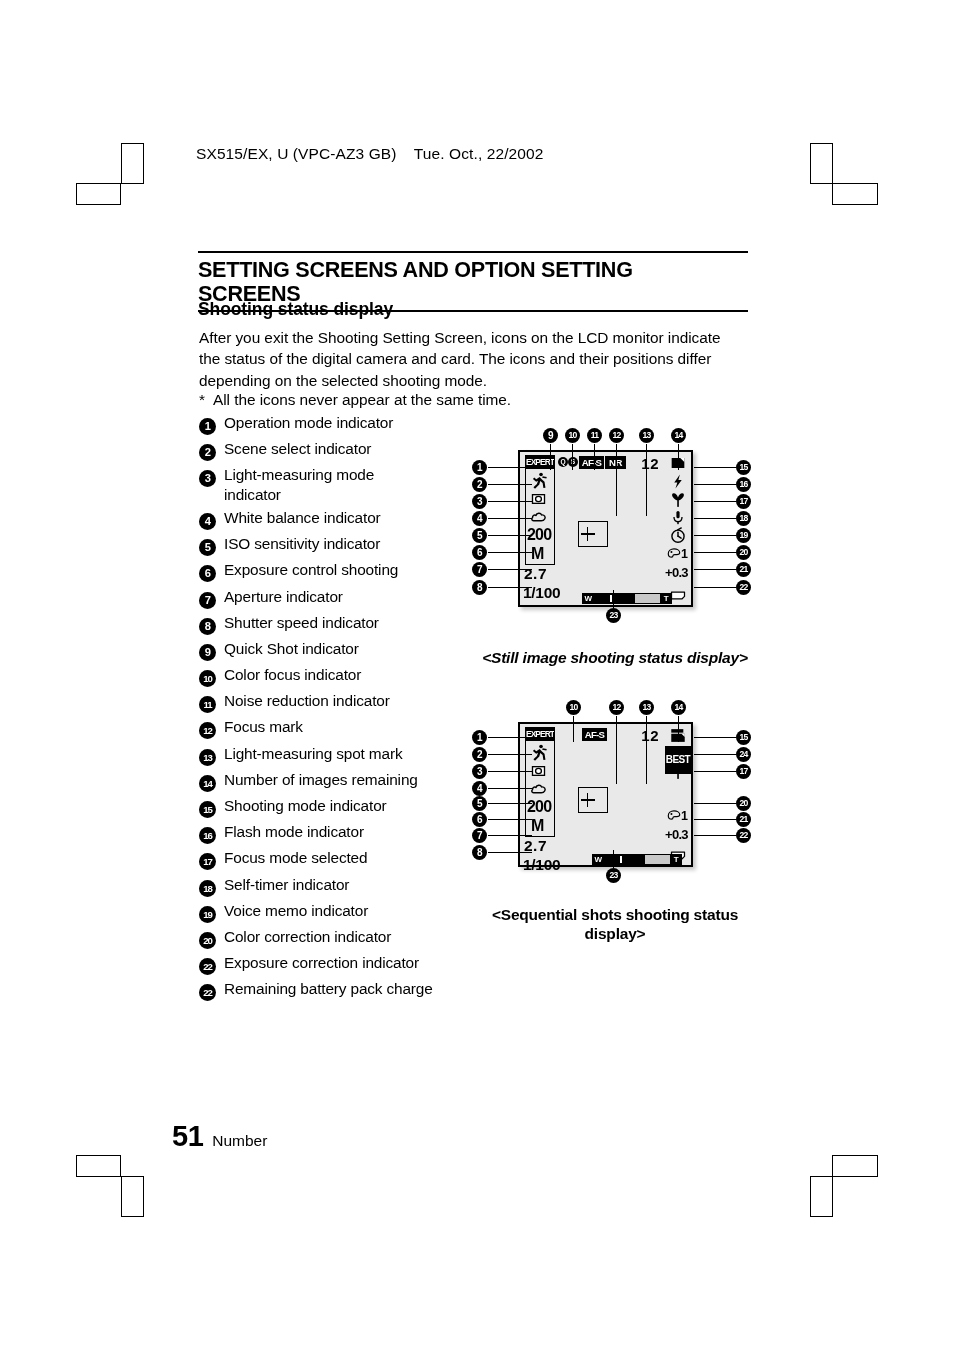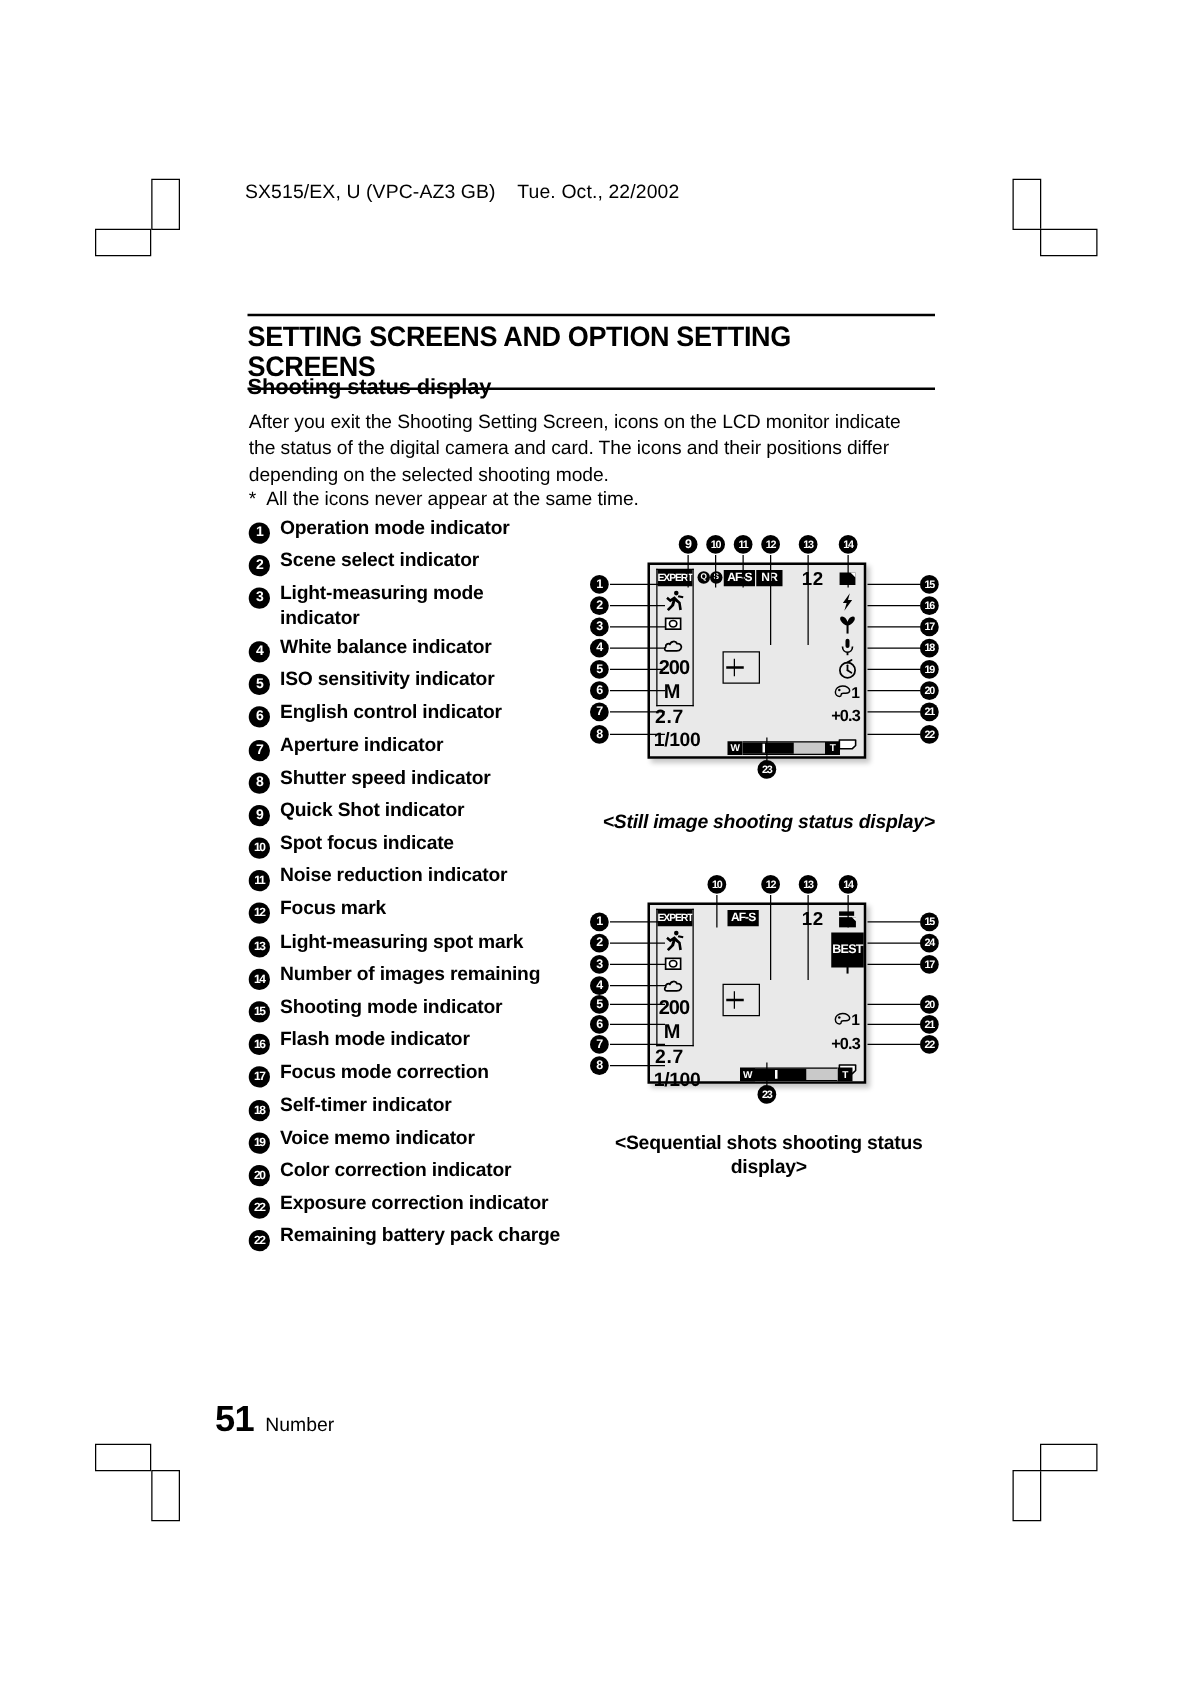--- a/index.html
+++ b/index.html
@@ -110,21 +110,21 @@
   .legend-num {
     flex: 0 0 auto;
     width: 25px;
     font-size: 14.2px;
     line-height: 19px;
     text-align: left;
   }
   .legend-text {
     flex: 1 1 auto;
     font-size: 15.4px;
-    font-weight: bold;
+    font-weight: normal;
     line-height: 19.2px;
     letter-spacing: -0.15px;
   }
   .legend-text .cont { display: block; }
 
   
   .cnum {
     display: inline-block;
     width: 17px; height: 17px;
     border-radius: 50%;
@@ -273,37 +273,37 @@
     <div class="legend-row">
       <div class="legend-num"><span class="cnum">4</span></div>
       <div class="legend-text">White balance indicator</div>
     </div>
     <div class="legend-row">
       <div class="legend-num"><span class="cnum">5</span></div>
       <div class="legend-text">ISO sensitivity indicator</div>
     </div>
     <div class="legend-row">
       <div class="legend-num"><span class="cnum">6</span></div>
-      <div class="legend-text">English control indicator</div>
+      <div class="legend-text">Exposure control shooting</div>
     </div>
     <div class="legend-row">
       <div class="legend-num"><span class="cnum">7</span></div>
       <div class="legend-text">Aperture indicator</div>
     </div>
     <div class="legend-row">
       <div class="legend-num"><span class="cnum">8</span></div>
       <div class="legend-text">Shutter speed indicator</div>
     </div>
     <div class="legend-row">
       <div class="legend-num"><span class="cnum">9</span></div>
       <div class="legend-text">Quick Shot indicator</div>
     </div>
     <div class="legend-row">
       <div class="legend-num"><span class="cnum two-d">10</span></div>
-      <div class="legend-text">Spot focus indicate</div>
+      <div class="legend-text">Color focus indicator</div>
     </div>
     <div class="legend-row">
       <div class="legend-num"><span class="cnum two-d">11</span></div>
       <div class="legend-text">Noise reduction indicator</div>
     </div>
     <div class="legend-row">
       <div class="legend-num"><span class="cnum two-d">12</span></div>
       <div class="legend-text">Focus mark</div>
     </div>
     <div class="legend-row">
@@ -317,21 +317,21 @@
     <div class="legend-row">
       <div class="legend-num"><span class="cnum two-d">15</span></div>
       <div class="legend-text">Shooting mode indicator</div>
     </div>
     <div class="legend-row">
       <div class="legend-num"><span class="cnum two-d">16</span></div>
       <div class="legend-text">Flash mode indicator</div>
     </div>
     <div class="legend-row">
       <div class="legend-num"><span class="cnum two-d">17</span></div>
-      <div class="legend-text">Focus mode correction</div>
+      <div class="legend-text">Focus mode selected</div>
     </div>
     <div class="legend-row">
       <div class="legend-num"><span class="cnum two-d">18</span></div>
       <div class="legend-text">Self-timer indicator</div>
     </div>
     <div class="legend-row">
       <div class="legend-num"><span class="cnum two-d">19</span></div>
       <div class="legend-text">Voice memo indicator</div>
     </div>
     <div class="legend-row">

